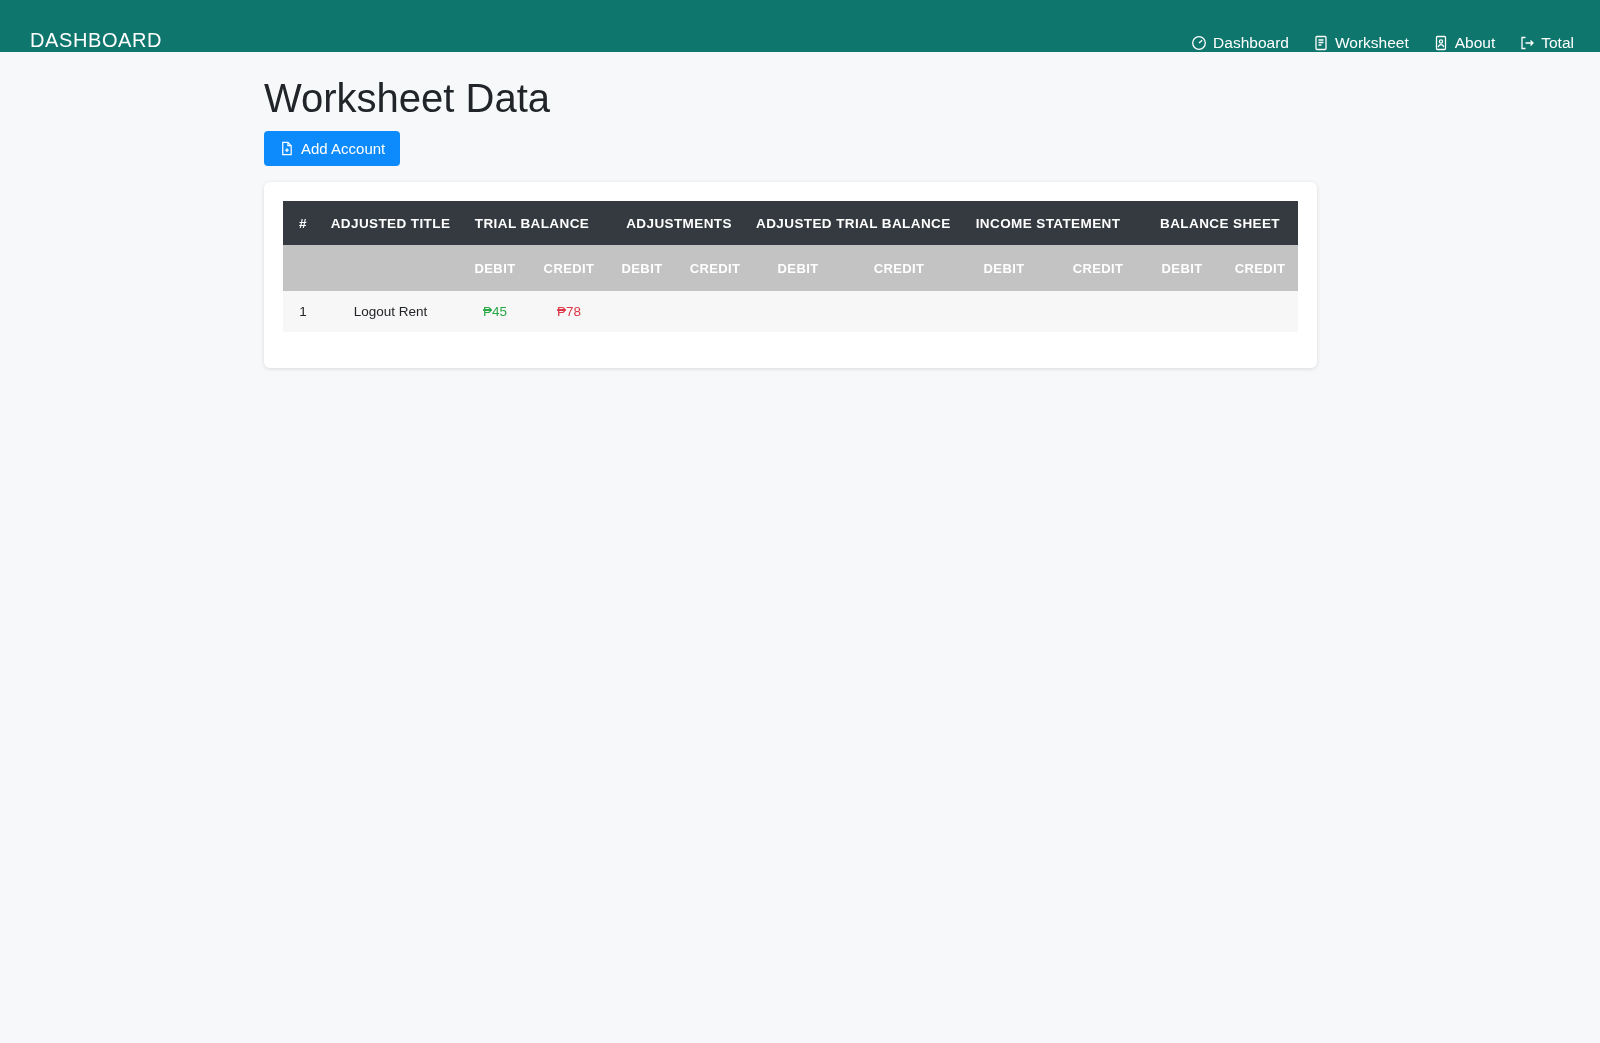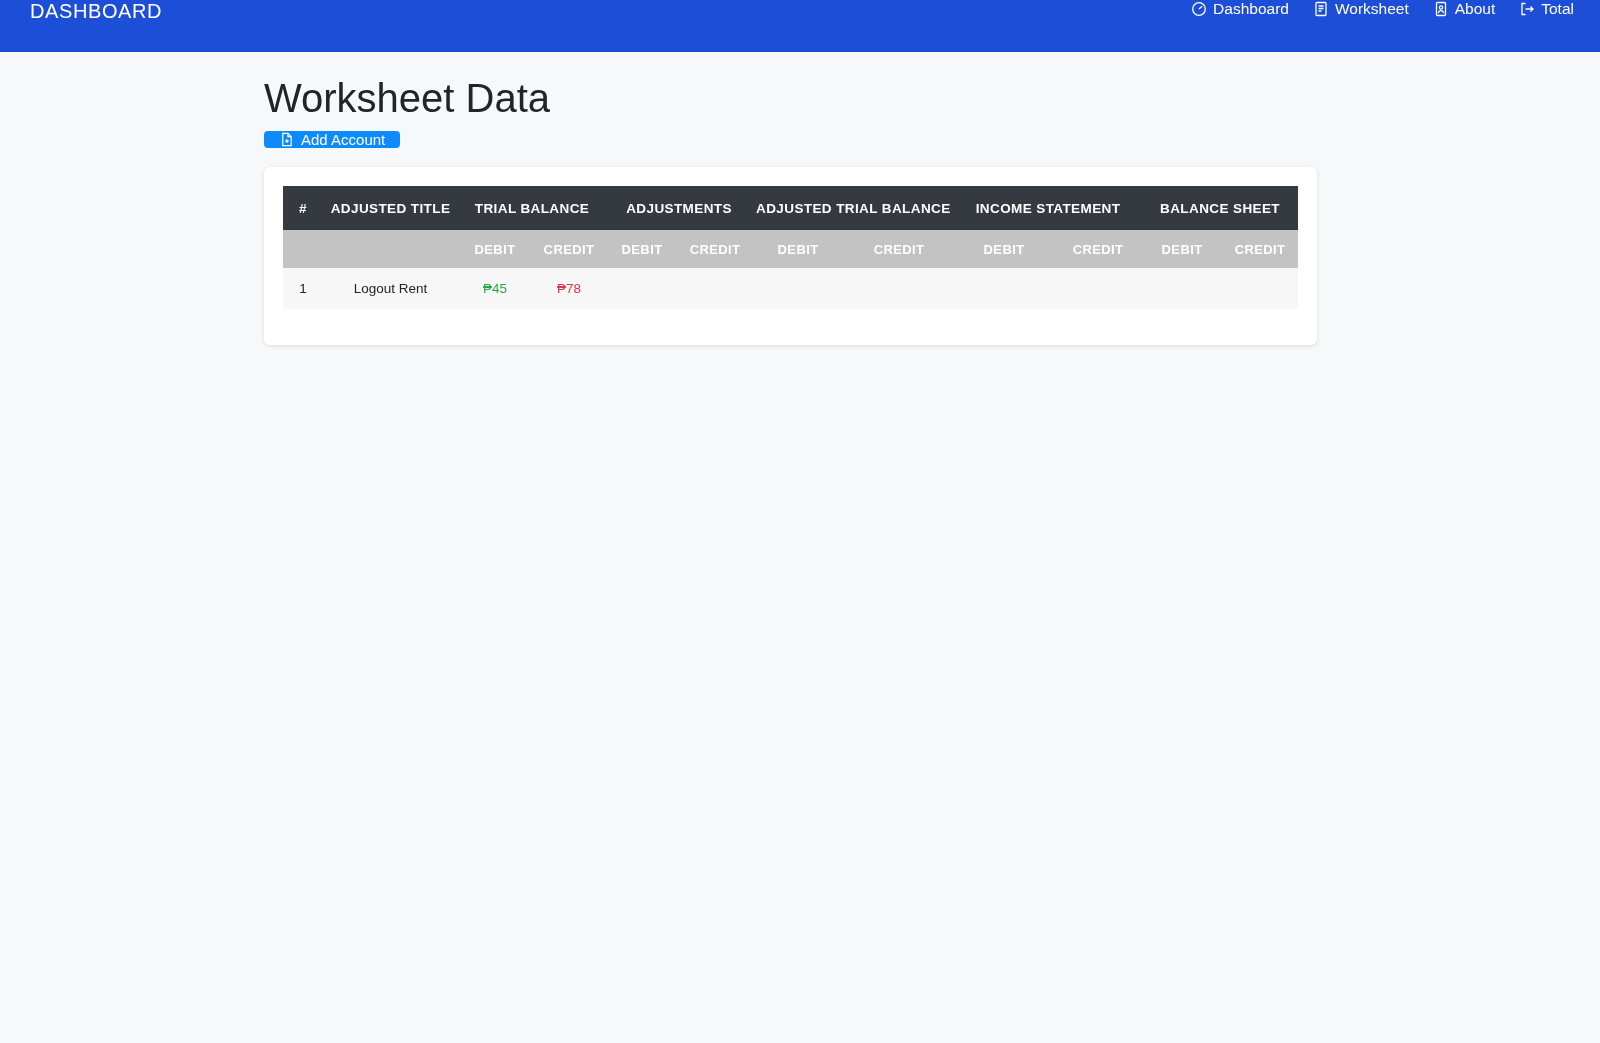--- a/index.html
+++ b/index.html
@@ -6,23 +6,23 @@
   html, body { width: 1600px; min-height: 1043px; }
   body {
     font-family: "Liberation Sans", sans-serif;
     background: #f7f8f9;
     color: #212529;
   }
 
   
   .navbar {
     height: 52px;
-    background: #1d4ed8;
+    background: #0f766e;
     display: flex;
-    align-items: flex-start;
+    align-items: flex-end;
     justify-content: space-between;
     padding: 0 26px 0 30px;
   }
   .navbar-brand {
     color: #ffffff;
     font-size: 20px;
     font-weight: 500;
     letter-spacing: 0.6px;
     cursor: pointer;
   }
@@ -55,21 +55,21 @@
     color: #6c757d;
     margin-bottom: 24px;
   }
   .btn-add {
     display: inline-flex;
     gap: 7px;
     background: #0d8bfd;
     color: #ffffff;
     border: none;
     border-radius: 4px;
-    padding: 0 15px;
+    padding: 9px 15px;
     font-size: 15px;
     font-family: "Liberation Sans", sans-serif;
     cursor: pointer;
   }
 
   
   .card {
     margin-top: 16px;
     background: #ffffff;
     border-radius: 6px;
@@ -96,21 +96,21 @@
     letter-spacing: 0.4px;
     height: 44px;
     padding: 0 4px;
   }
   tr.head-gray th {
     background: #c3c3c3;
     color: #ffffff;
     font-size: 13px;
     font-weight: 700;
     letter-spacing: 0.4px;
-    height: 38px;
+    height: 46px;
   }
   tbody td {
     font-size: 13.5px;
     height: 41px;
     color: #212529;
   }
   tr.data-row td { background: #f7f7f7; }
   tr.total-row td { background: #ffffff; }
   .text-green { color: #28a745; font-weight: 400; }
   .text-red   { color: #dc3545; font-weight: 400; }

